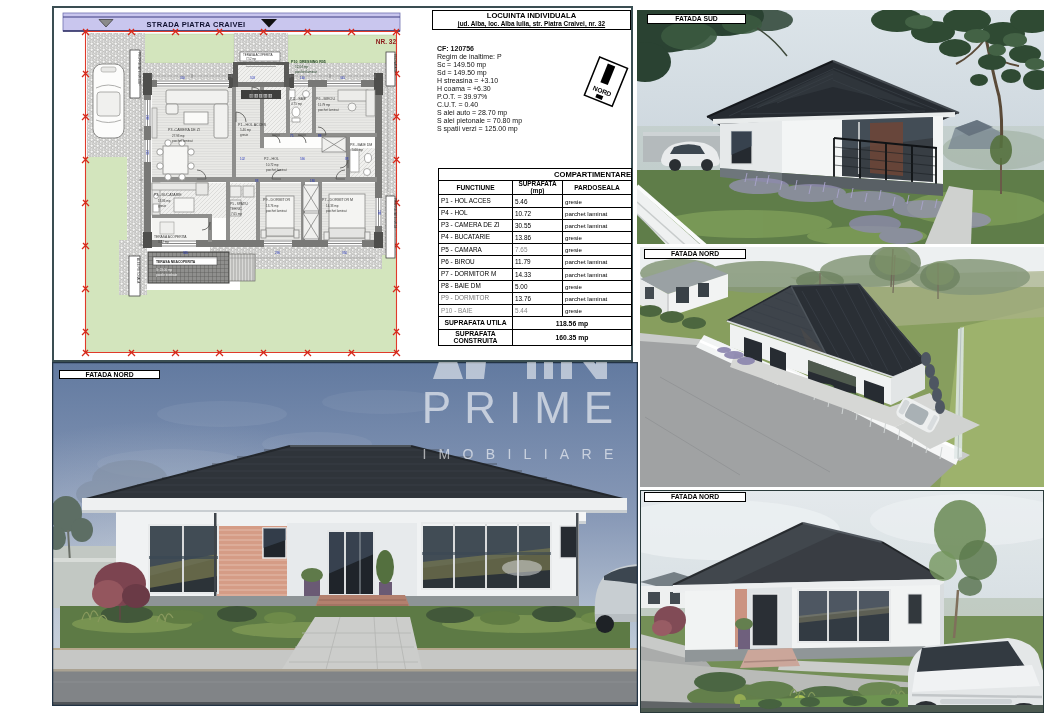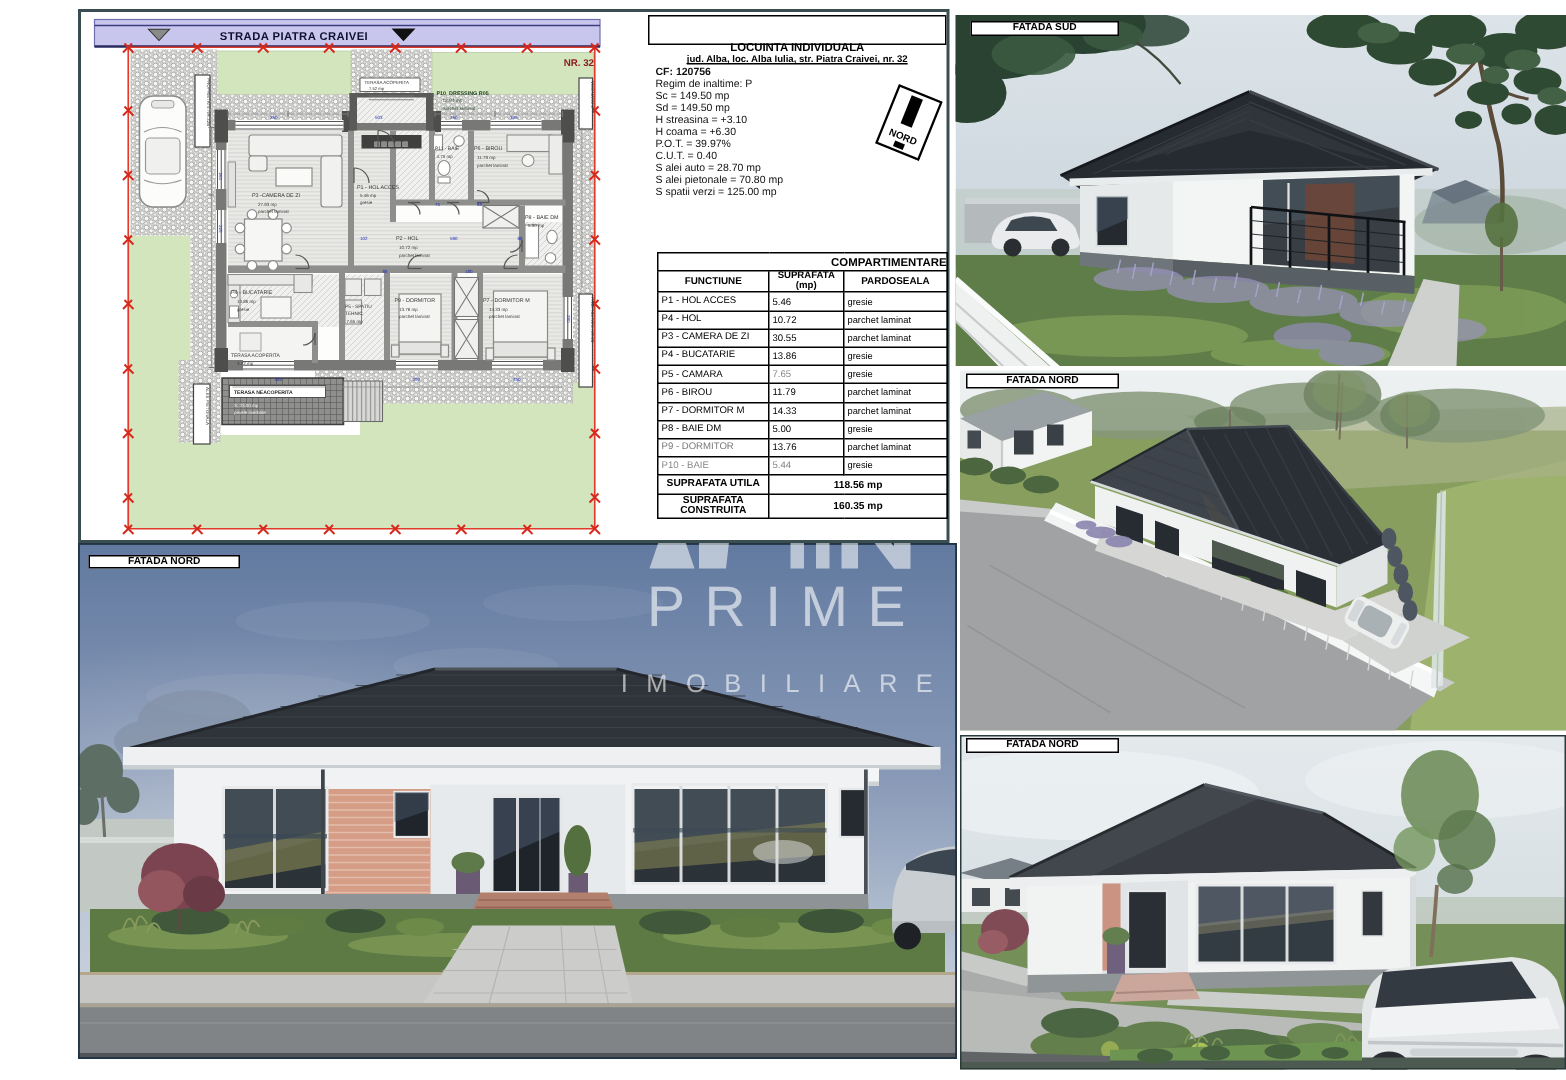--- a/index.html
+++ b/index.html
@@ -638,23 +638,23 @@
 <polygon points="433,379 448,335 463,379"></polygon>
 <polygon points="466,335 489,335 484,379 466,379"></polygon>
 <rect x="527" y="335" width="9" height="44"></rect>
 <rect x="544" y="335" width="9" height="44"></rect>
 <rect x="561" y="333" width="11" height="46"></rect>
 <polygon points="561,333 572,333 607,379 596,379"></polygon>
 <rect x="596" y="333" width="11" height="46"></rect>
 </g>
 </svg>
 
-<div class="abs" style="left:406px;top:386px;width:236px;text-align:center;color:rgba(255,255,255,0.60);font-size:38px;font-weight:400;letter-spacing:13px;line-height:1">PRIME</div>
-
-<div class="abs" style="left:406px;top:447px;width:236px;text-align:center;color:rgba(255,255,255,0.60);font-size:17px;letter-spacing:12.3px;line-height:1">IMOBILIARE</div>
+<div class="abs" style="left:406px;top:386px;width:236px;text-align:center;color:rgba(255,255,255,0.60);font-size:44px;font-weight:400;letter-spacing:13px;line-height:1">PRIME</div>
+
+<div class="abs" style="left:406px;top:447px;width:236px;text-align:center;color:rgba(255,255,255,0.60);font-size:14px;letter-spacing:12.3px;line-height:1">IMOBILIARE</div>
 </div>
 
 <svg id="plan" class="abs" style="left:0;top:0" width="1044" height="720" viewBox="0 0 1044 720">
 
 <rect x="53" y="7" width="579" height="354" fill="#ffffff" stroke="#3a4e52" stroke-width="2"></rect>
 
 <g>
 <rect x="63" y="13" width="337" height="18" fill="#c9c6ee" stroke="#7070b0" stroke-width="0.8"></rect>
 <line x1="63" y1="17" x2="400" y2="17" stroke="#3c3c80" stroke-width="1"></line>
 <line x1="63" y1="31" x2="400" y2="31" stroke="#2c2c60" stroke-width="1.6"></line>
@@ -1057,21 +1057,21 @@
         <line x1="388" y1="85" x2="388" y2="192"></line>
 <line x1="155" y1="258" x2="375" y2="258" stroke-dasharray="none"></line>
 </g>
 <g stroke="#777" stroke-width="0.7">
 <path d="M152,74 l0,4 M192,74 l0,4 M232,74 l0,4 M290,74 l0,4 M330,74 l0,4 M375,74 l0,4"></path>
 <path d="M139,85 l4,0 M139,130 l4,0 M139,180 l4,0 M139,245 l4,0"></path>
 </g>
 </svg>
 
 <div class="abs" style="left:432px;top:10px;width:197px;height:18px;border:1.4px solid #000;background:#fff;text-align:center;line-height:1.25">
-<div style="font-size:7.6px;font-weight:bold;margin-top:16px">LOCUINTA INDIVIDUALA</div>
+<div style="font-size:7.6px;font-weight:bold;margin-top:0">LOCUINTA INDIVIDUALA</div>
 <div style="font-size:6.4px;font-weight:bold;text-decoration:underline">jud. Alba, loc. Alba Iulia, str. Piatra Craivei, nr. 32</div>
 </div>
 
 <div class="abs" style="left:437px;top:45px;font-size:7px;line-height:7.95px;color:#111">
 <div style="font-weight:bold">CF: 120756</div>
 <div>Regim de inaltime: P</div>
 <div>Sc = 149.50 mp</div>
 <div>Sd = 149.50 mp</div>
 <div>H streasina = +3.10</div>
 <div>H coama = +6.30</div>

